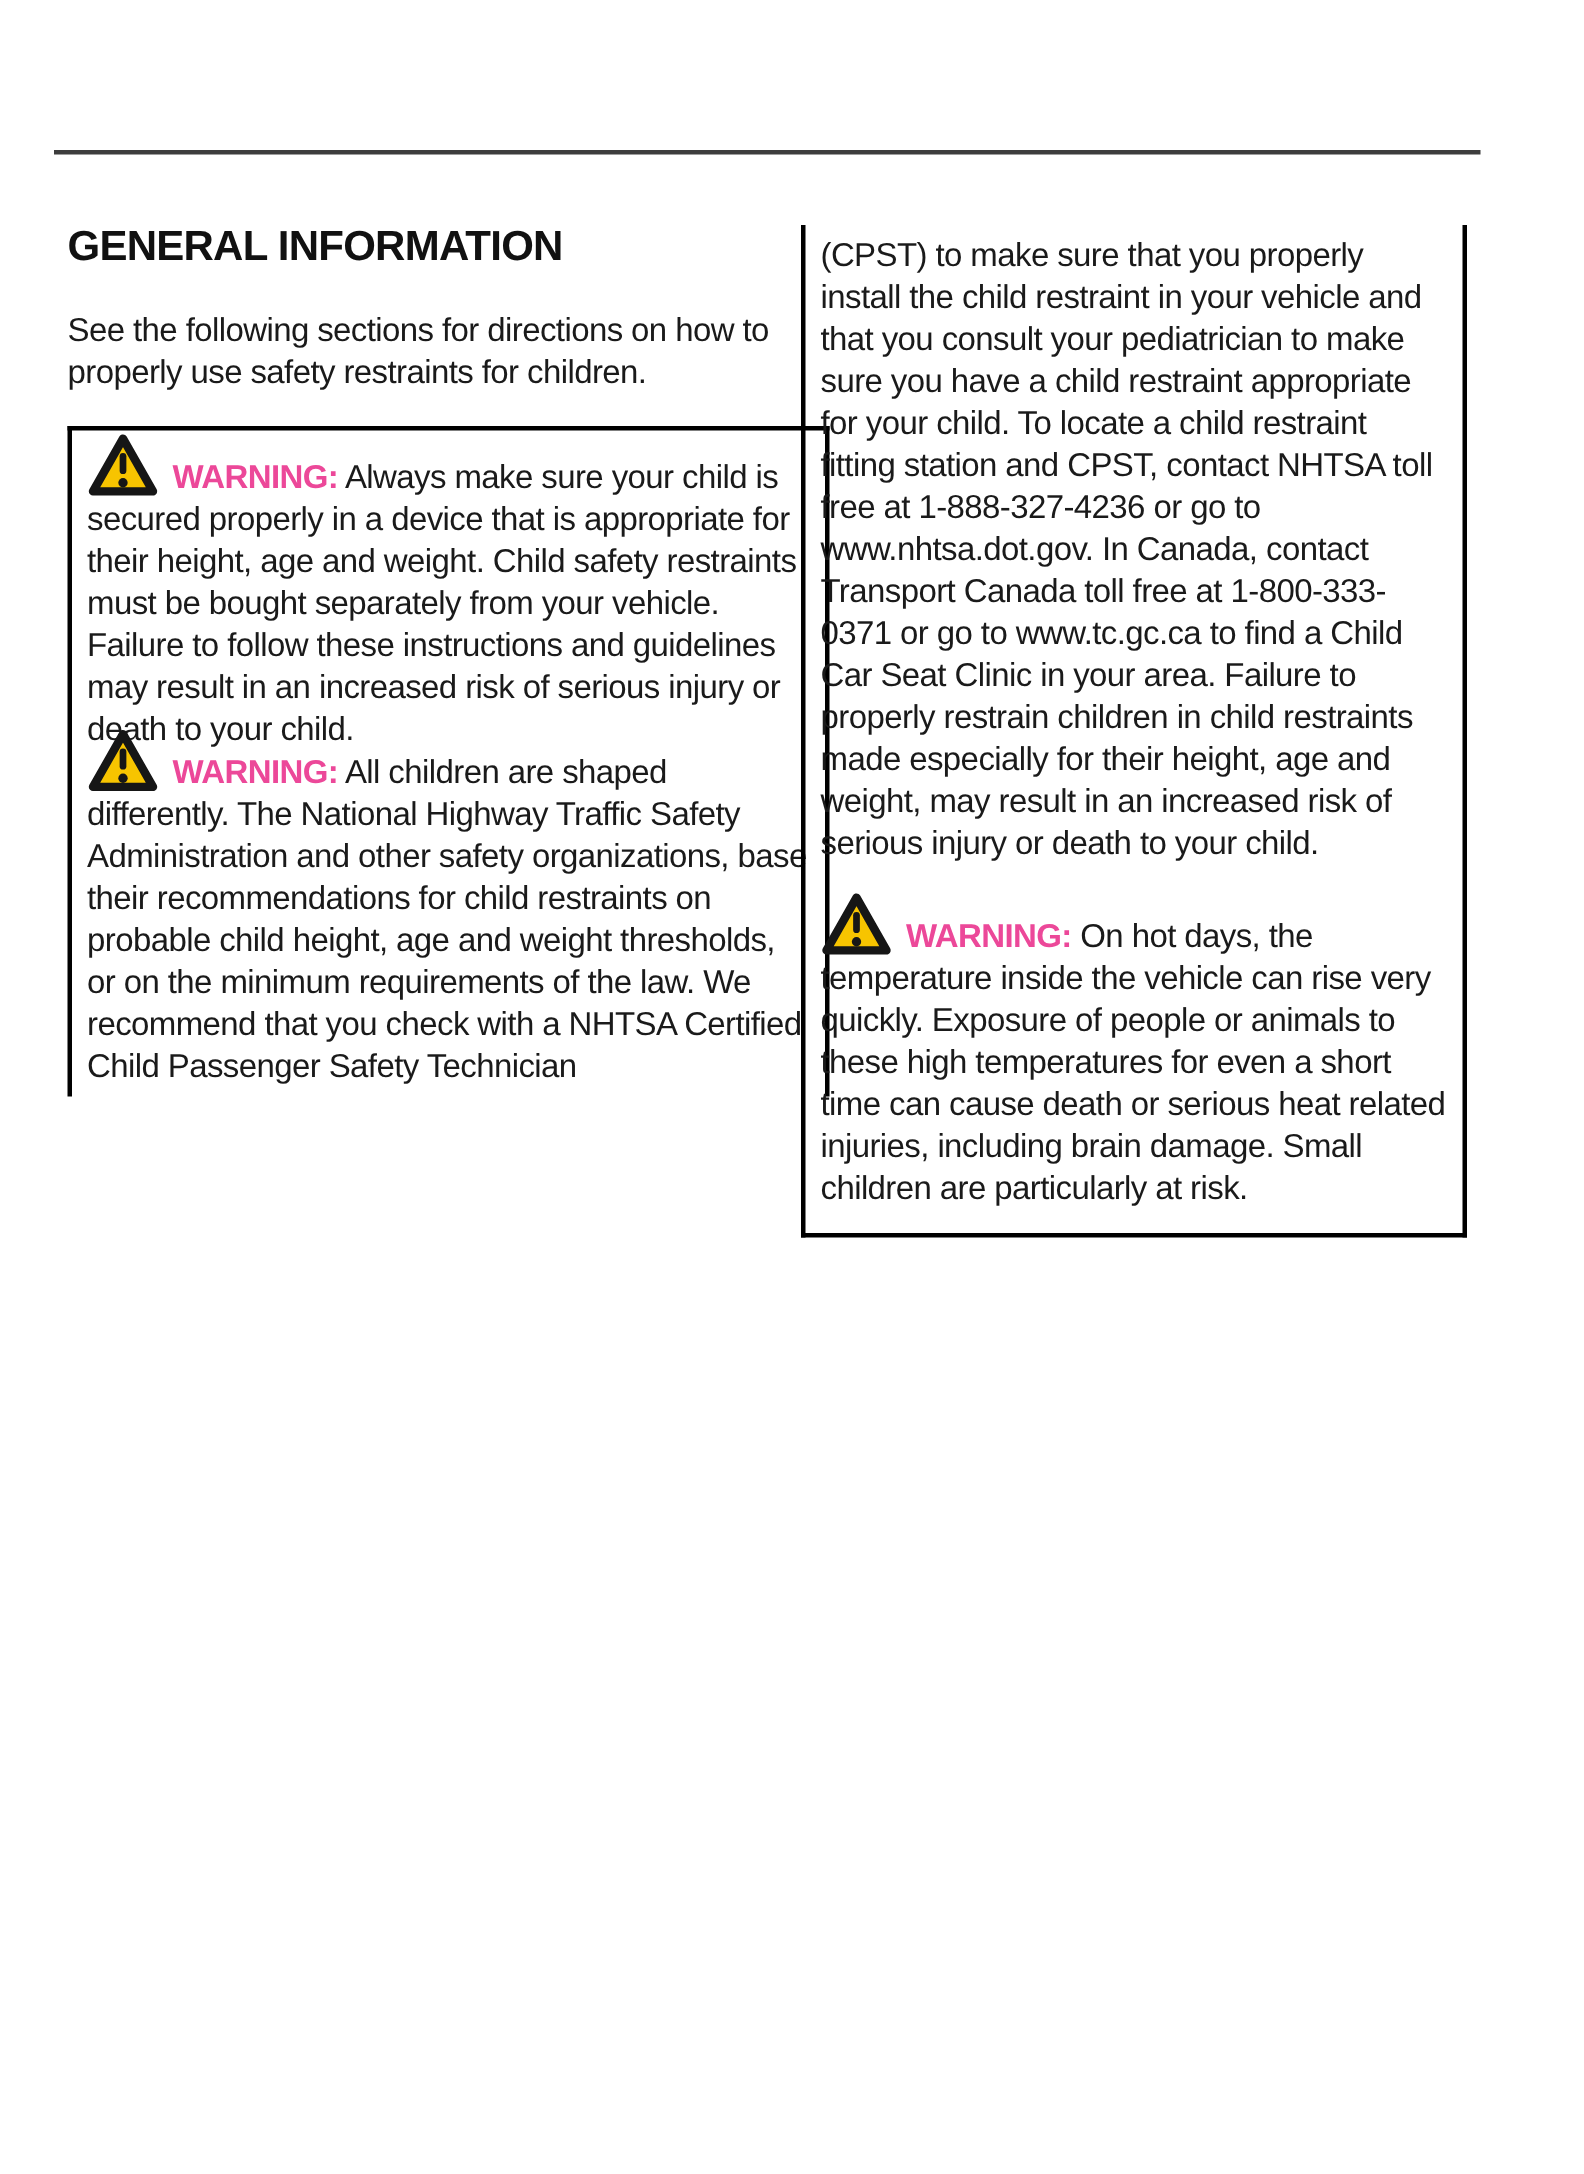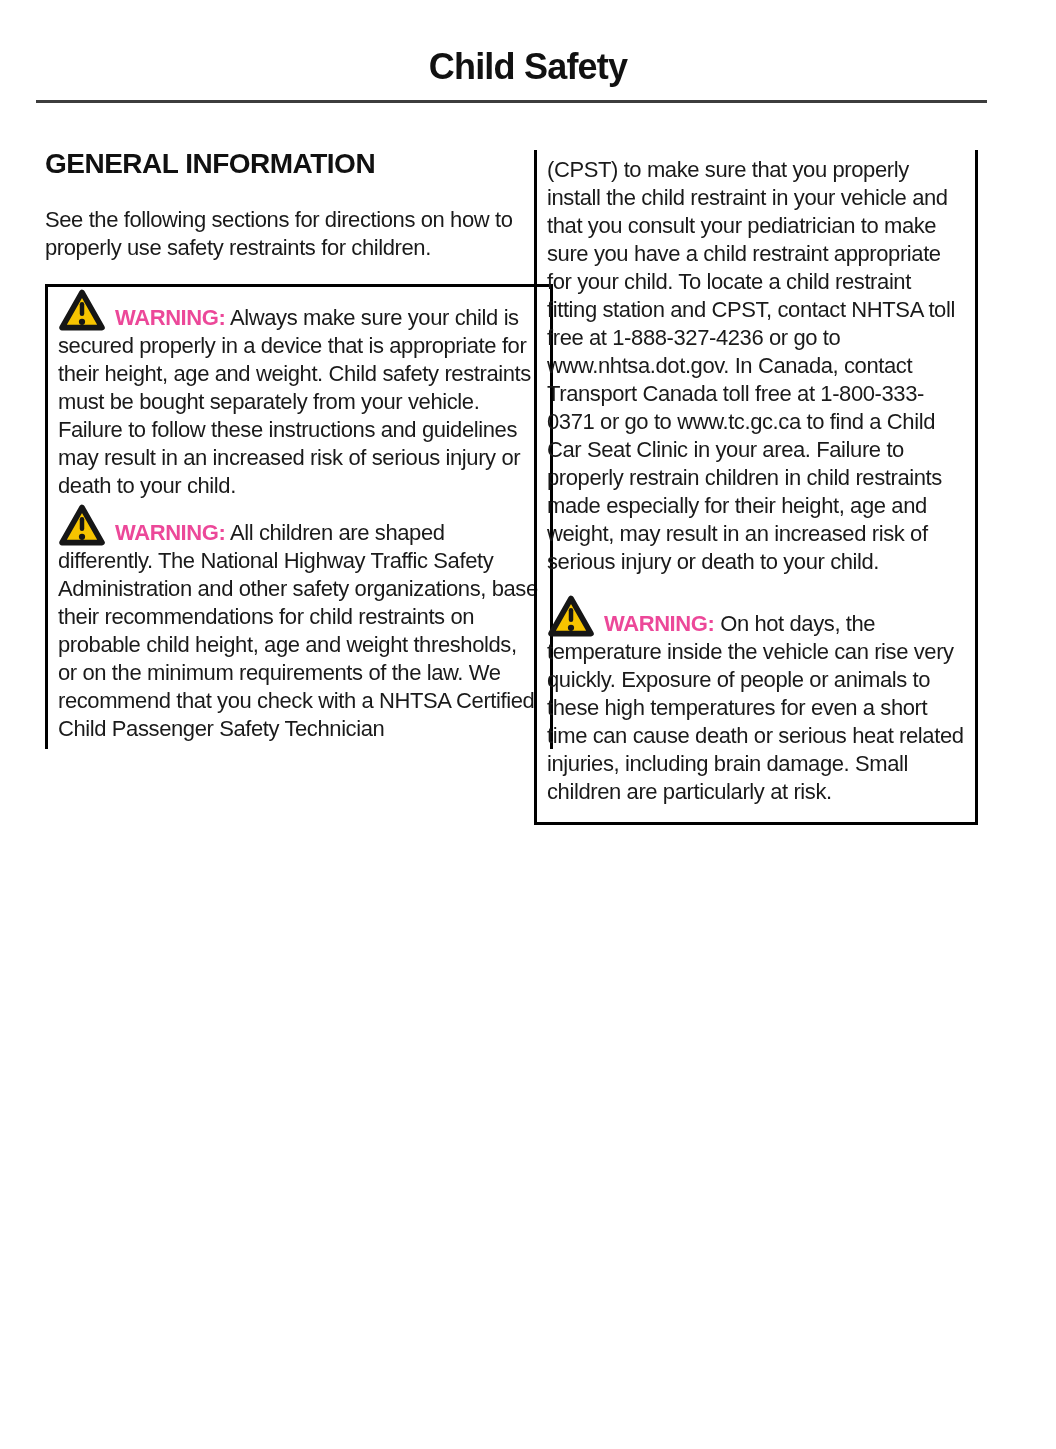--- a/index.html
+++ b/index.html
@@ -67,21 +67,20 @@
     padding: 16px 10px 6px 10px;
     box-sizing: border-box;
   }
   .warning-box-right {
     border: 3px solid #000000;
     border-top: 0;
     padding: 6px 10px 16px 10px;
     box-sizing: border-box;
   }
   .warning-para + .warning-para {
-    margin-top: 18px;
   }
   .warning-box-right .warning-para {
     margin-top: 33px;
   }
   .warn-label {
     font-weight: 700;
     color: #ec4899;
   }
   .warn-icon {
     display: inline-block;
@@ -107,21 +106,20 @@
     font-size: 23px;
     letter-spacing: -0.3px;
     color: #222222;
   }
 </style>
 </head>
 <body>
 
 <div class="page">
 
-  <div class="doc-title">Child Safety</div>
   <div class="title-rule"></div>
 
   <div class="col-left">
     <h2 class="section-heading">GENERAL INFORMATION</h2>
     <p class="body-text">See the following sections for directions on how to properly use safety restraints for children.</p>
 
     <div class="warning-box-left">
       <p class="body-text warning-para">
         <span class="warn-icon"><svg viewBox="0 0 60 54" xmlns="http://www.w3.org/2000/svg">
               <path d="M30 5 L55 49 L5 49 Z" fill="#f7c400" stroke="#161616" stroke-width="7" stroke-linejoin="round"></path>

